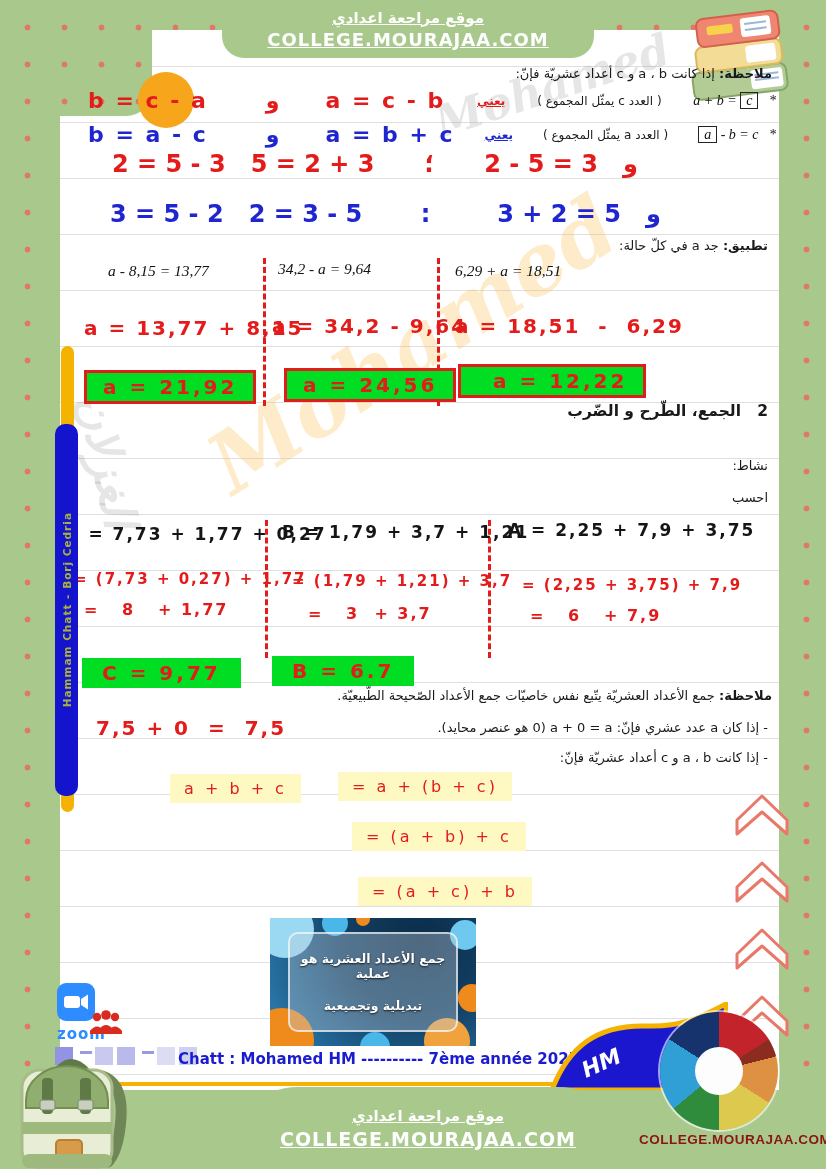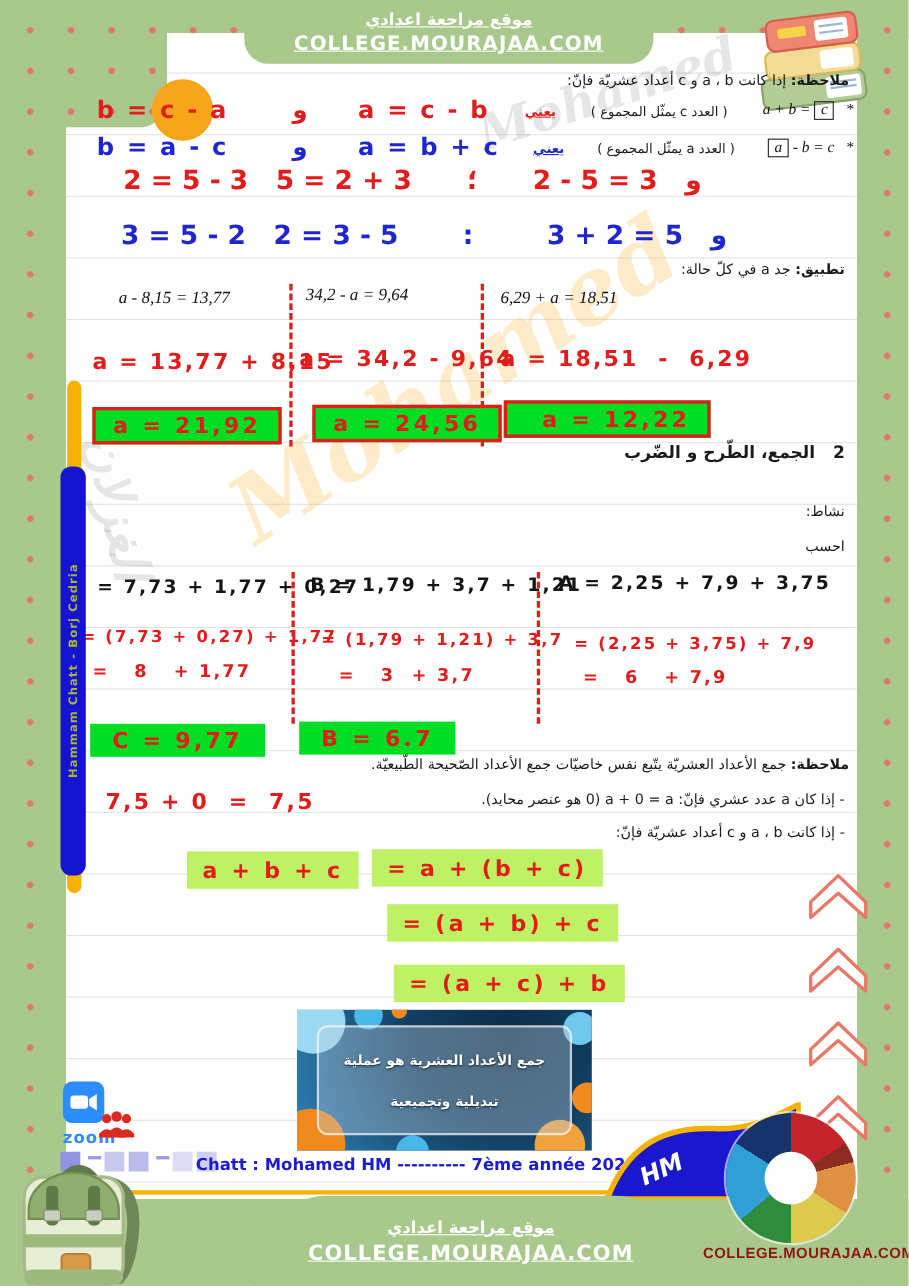--- a/index.html
+++ b/index.html
@@ -17,21 +17,21 @@
   .t12{font-size:12px;} .t13{font-size:13px;} .t14{font-size:14px;} .t15{font-size:15.5px;}
   .math{font-family:"Liberation Serif",serif;font-style:italic;color:#111;direction:ltr;unicode-bidi:isolate;}
   .boxed{border:1.4px solid #222;padding:0 5px;font-style:italic;}
   .hand{font-weight:bold;letter-spacing:2px;white-space:pre;direction:ltr;unicode-bidi:isolate;}
   .red{color:#e31b1b;} .blue{color:#2026cf;} .blk{color:#151515;}
   .h17{font-size:17px;} .h20{font-size:20px;} .h22{font-size:22px;} .h24{font-size:24px;}
   .gbox{background:#00dd22;border:3px solid #e31b1b;color:#e31b1b;font-weight:bold;
         padding:2px 16px;font-size:20px;letter-spacing:3px;white-space:pre;direction:ltr;}
   .gbox2{background:#00dd22;color:#e31b1b;font-weight:bold;
         padding:3px 20px;font-size:20px;letter-spacing:3px;white-space:pre;direction:ltr;}
-  .ybox{background:#bef264;color:#e31b1b;font-weight:bold;font-size:20px;letter-spacing:3px;
+  .ybox{background:#fef9c3;color:#e31b1b;font-weight:normal;font-size:16px;letter-spacing:3px;
         padding:5px 14px;white-space:pre;direction:ltr;}
   .vsep{border-left:3px dashed #e31b1b;width:0;}
   .header-pill{background:#a9c98c;border-radius:0 0 22px 22px;display:flex;flex-direction:column;
         align-items:center;justify-content:center;gap:2px;}
   .header-pill .l1{color:#fff;font-weight:bold;font-size:15px;text-decoration:underline;}
   .header-pill .l2{color:#fff;font-weight:bold;font-size:18px;text-decoration:underline;letter-spacing:1px;}
   .meansu{text-decoration:underline;font-weight:bold;}
   .sidebar-blue{background:#1414cf;border-radius:10px;display:flex;align-items:center;justify-content:center;}
   .sidebar-blue span{writing-mode:vertical-rl;transform:rotate(180deg);color:#aab23c;
         font-size:10.5px;font-weight:bold;letter-spacing:1px;white-space:nowrap;}
@@ -182,21 +182,21 @@
 
   <div class="abs ar t13" style="right:58px;top:720px;">- إذا كان a عدد عشري فإنّ: a + 0 = a (0 هو عنصر محايد).</div>
   <div class="abs hand red h20" style="left:96px;top:716px;">7,5 + 0  =  7,5</div>
   <div class="abs ar t13" style="right:58px;top:750px;">- إذا كانت a ، b و c أعداد عشريّة فإنّ:</div>
 
   <div class="abs ybox" style="left:170px;top:774px;">a + b + c</div>
   <div class="abs ybox" style="left:338px;top:772px;">= a + (b + c)</div>
   <div class="abs ybox" style="left:352px;top:822px;">= (a + b) + c</div>
   <div class="abs ybox" style="left:358px;top:877px;">= (a + c) + b</div>
 
-  <div class="abs bubble" style="left:270px;top:918px;width:268px;height:128px;">
+  <div class="abs bubble" style="left:270px;top:918px;width:206px;height:128px;">
     <span class="c" style="left:-14px;top:-18px;width:58px;height:58px;background:#9bd9f2;"></span>
     <span class="c" style="left:52px;top:-8px;width:26px;height:26px;background:#49b7e8;"></span>
     <span class="c" style="left:86px;top:-6px;width:14px;height:14px;background:#f08a1c;"></span>
     <span class="c" style="right:-4px;top:2px;width:30px;height:30px;background:#6fc9ee;"></span>
     <span class="c" style="left:-20px;bottom:-26px;width:64px;height:64px;background:#ef8a1c;"></span>
     <span class="c" style="left:90px;bottom:-16px;width:30px;height:30px;background:#49b7e8;"></span>
     <span class="c" style="right:6px;bottom:-18px;width:46px;height:46px;background:#f0a23c;"></span>
     <span class="c" style="right:-10px;bottom:34px;width:28px;height:28px;background:#ef8a1c;"></span>
     <div class="glass">
       <span>جمع الأعداد العشرية هو عملية</span>

